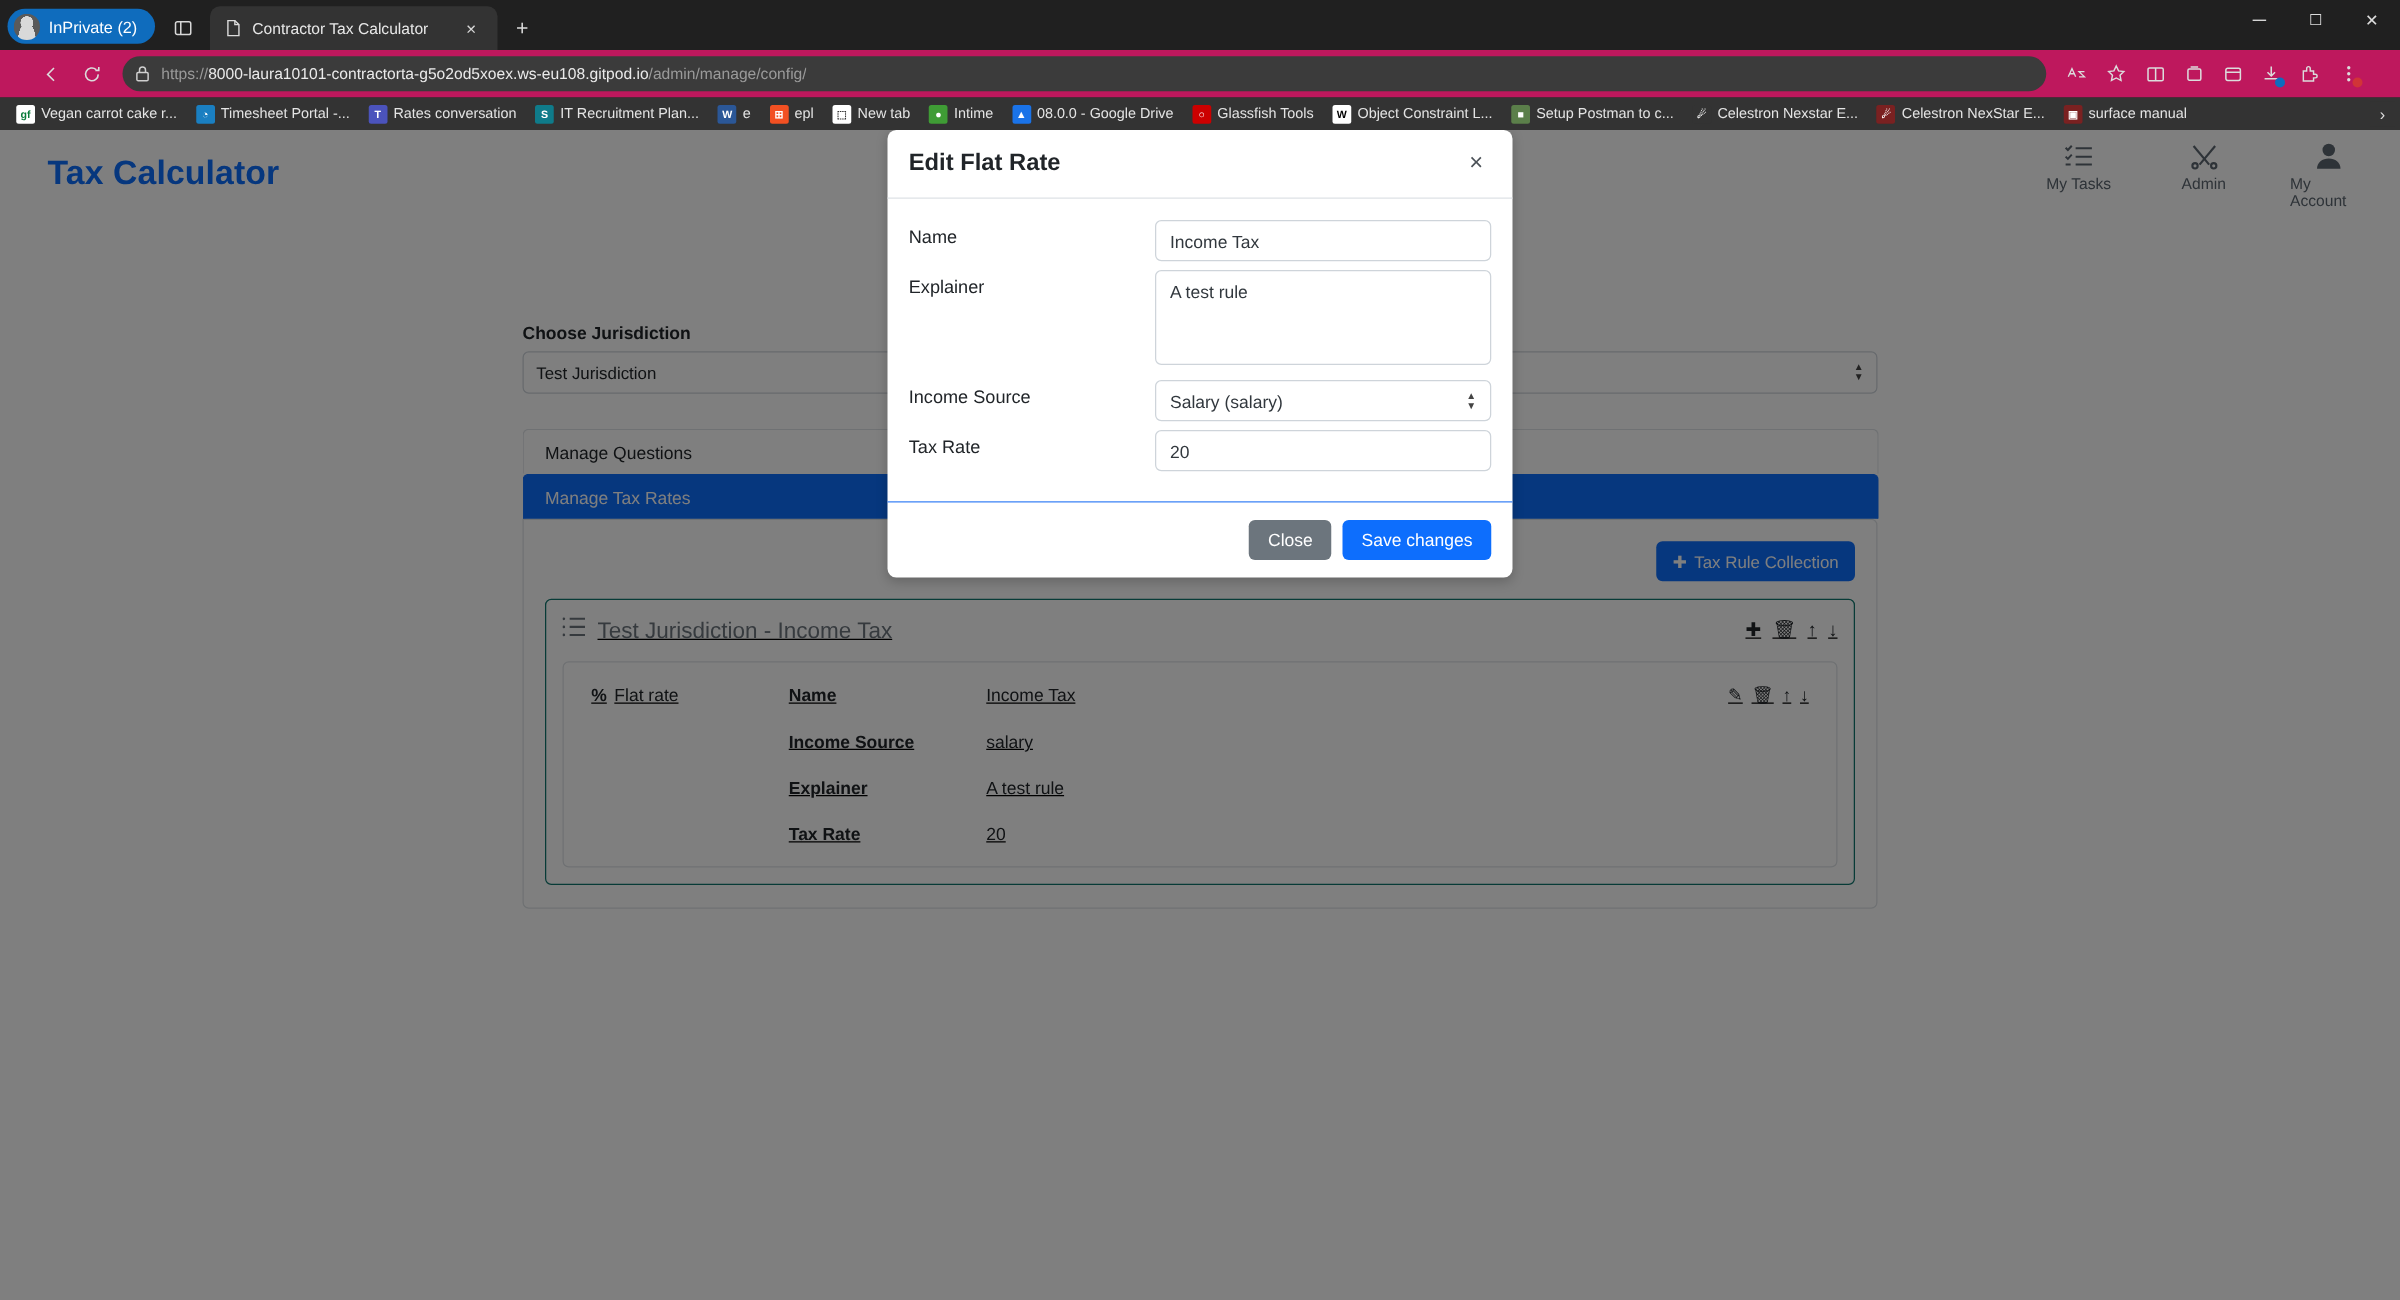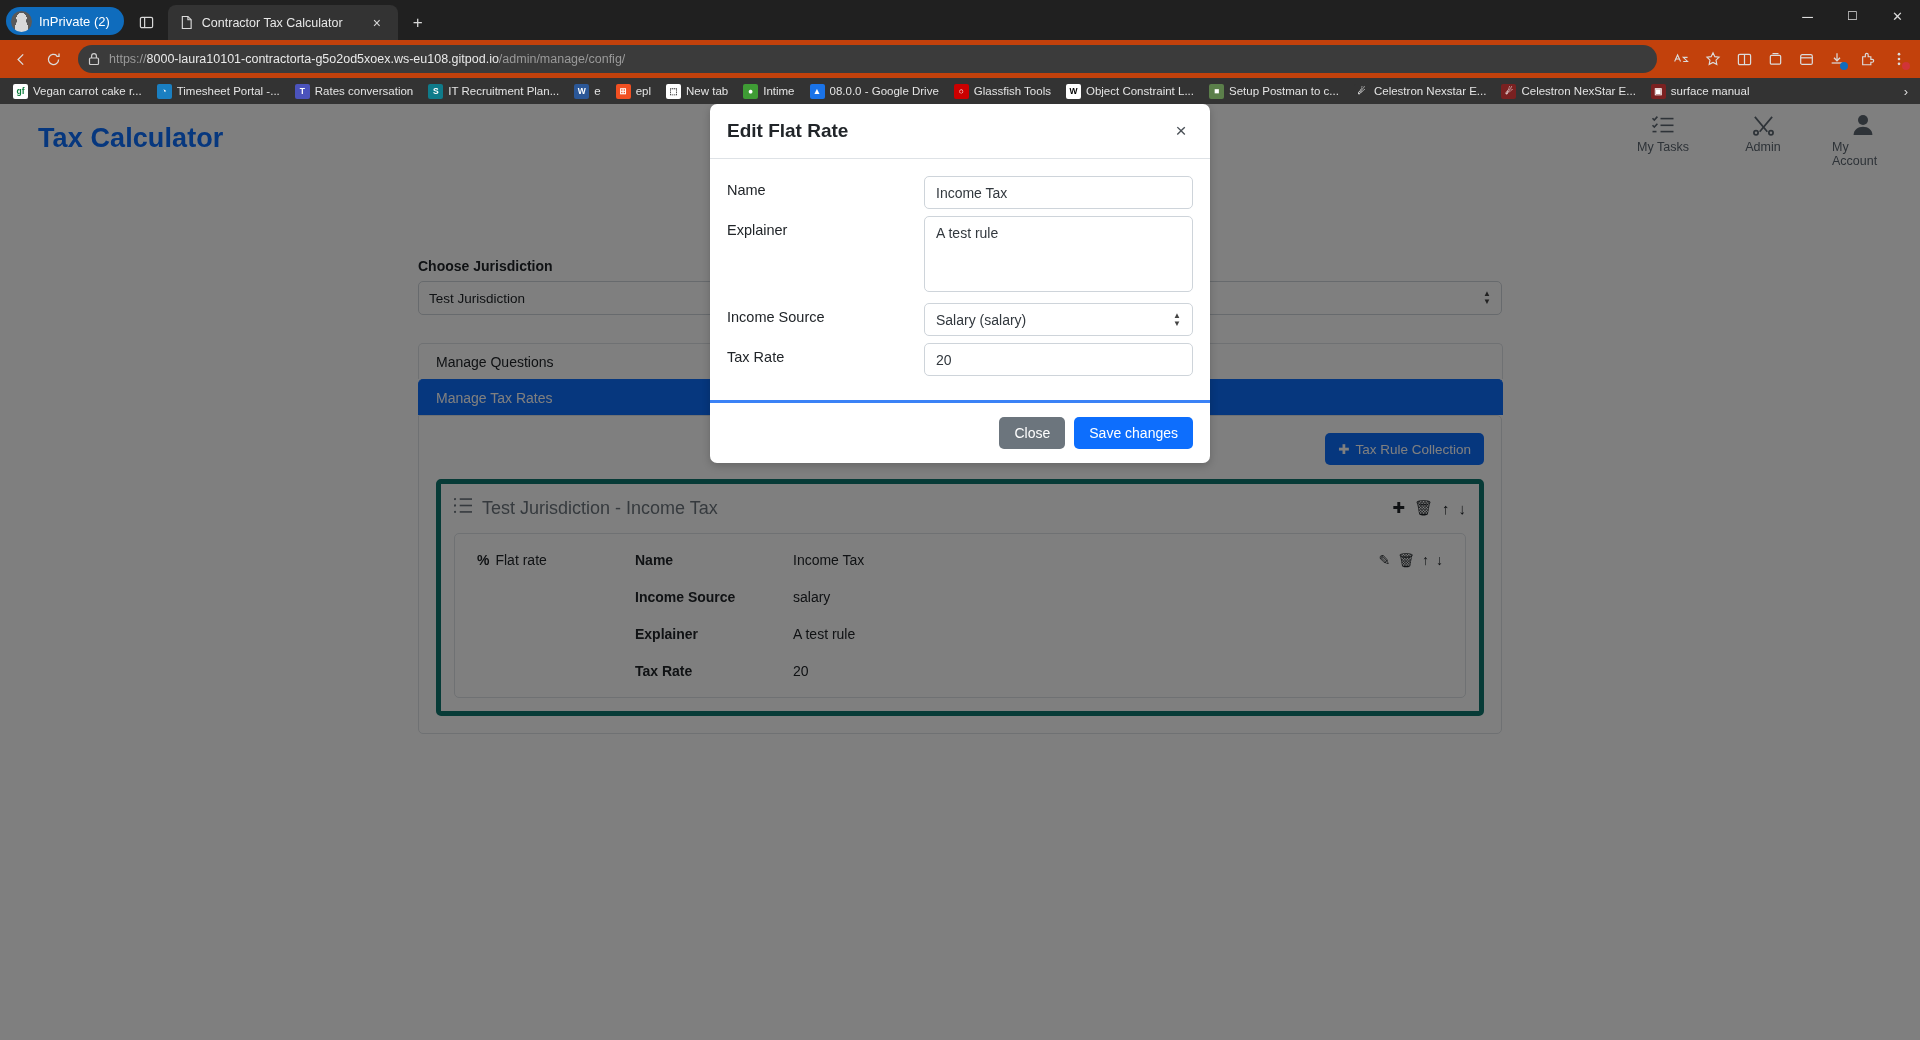--- a/index.html
+++ b/index.html
@@ -39,22 +39,22 @@
   }
   .tab-title { flex: 1; white-space: nowrap; overflow: hidden; text-overflow: ellipsis; }
   .tab-close, .newtab-btn {
     width: 22px; height: 22px; border-radius: 4px; flex: none;
     display: flex; align-items: center; justify-content: center;
     color: #d8d8d8; font-size: 14px;
   }
   .newtab-btn { margin: 0 0 6px 9px; font-size: 17px; font-weight: 300; }
 
   .navbar {
-    height: 38px; background: #c2410c; display: flex; align-items: center;
-    padding: 0 6px; gap: 2px; flex: none;
+    height: 38px; background: #be185d; display: flex; align-items: center;
+    padding: 0 26px; gap: 2px; flex: none;
   }
   .nav-ico {
     width: 30px; height: 30px; border-radius: 5px; flex: none;
     display: flex; align-items: center; justify-content: center;
     color: #dcdcdc; font-size: 15px; position: relative;
   }
   .omnibox {
     flex: 1; height: 28px; background: #3b3b3b; border-radius: 14px;
     display: flex; align-items: center; padding: 0 10px; margin: 0 8px;
     gap: 9px; color: #cfcfcf; font-size: 12.5px; min-width: 0;
@@ -130,21 +130,21 @@
     border: 1px solid #dee2e6; border-radius: 0 5px 5px 5px;
     padding: 17px; background: #fff; min-height: 312px;
   }
   .panel-top { display: flex; justify-content: flex-end; }
   .btn-primary {
     background: #0d6efd; color: #fff; border: none; border-radius: 5px;
     height: 32px; padding: 0 13px; font-size: 13.5px;
     display: flex; align-items: center; gap: 6px;
   }
   .collection {
-    margin-top: 14px; border: 5px solid #0f766e; border-radius: 5px; padding: 13px;
+    margin-top: 14px; border: 1px solid #0f766e; border-radius: 5px; padding: 13px; text-decoration: underline;
   }
   .collection-head { display: flex; align-items: center; justify-content: space-between; }
   .collection-title {
     display: flex; align-items: center; gap: 9px;
     font-size: 18px; color: #6c757d; font-weight: 400;
   }
   .icon-row { display: flex; gap: 9px; align-items: center; font-size: 15px; color: #212529; }
 
   .rule-card {
     margin-top: 14px; border: 1px solid #dee2e6; border-radius: 5px;
@@ -183,21 +183,21 @@
     padding: 7px 11px; font-size: 14px; color: #32383e; resize: none;
     font-family: "Liberation Sans", sans-serif; line-height: 1.35;
   }
   .sel {
     width: 100%; height: 33px; border: 1px solid #ced4da; border-radius: 5px;
     padding: 0 11px; font-size: 14px; color: #32383e; background: #fff;
     display: flex; align-items: center; justify-content: space-between; gap: 28px;
   }
   .modal-foot {
     display: flex; justify-content: flex-end; gap: 9px;
-    padding: 14px 17px; border-top: 3px solid #3b82f6;
+    padding: 14px 17px; border-top: 1px solid #3b82f6;
   }
   .btn {
     border: none; border-radius: 5px; height: 32px; padding: 0 15px;
     font-size: 14px; color: #fff; font-family: "Liberation Sans", sans-serif;
   }
   .btn-sec { background: #6c757d; }
   .btn-blue { background: #0d6efd; }
 </style>
 </head>
 <body>

